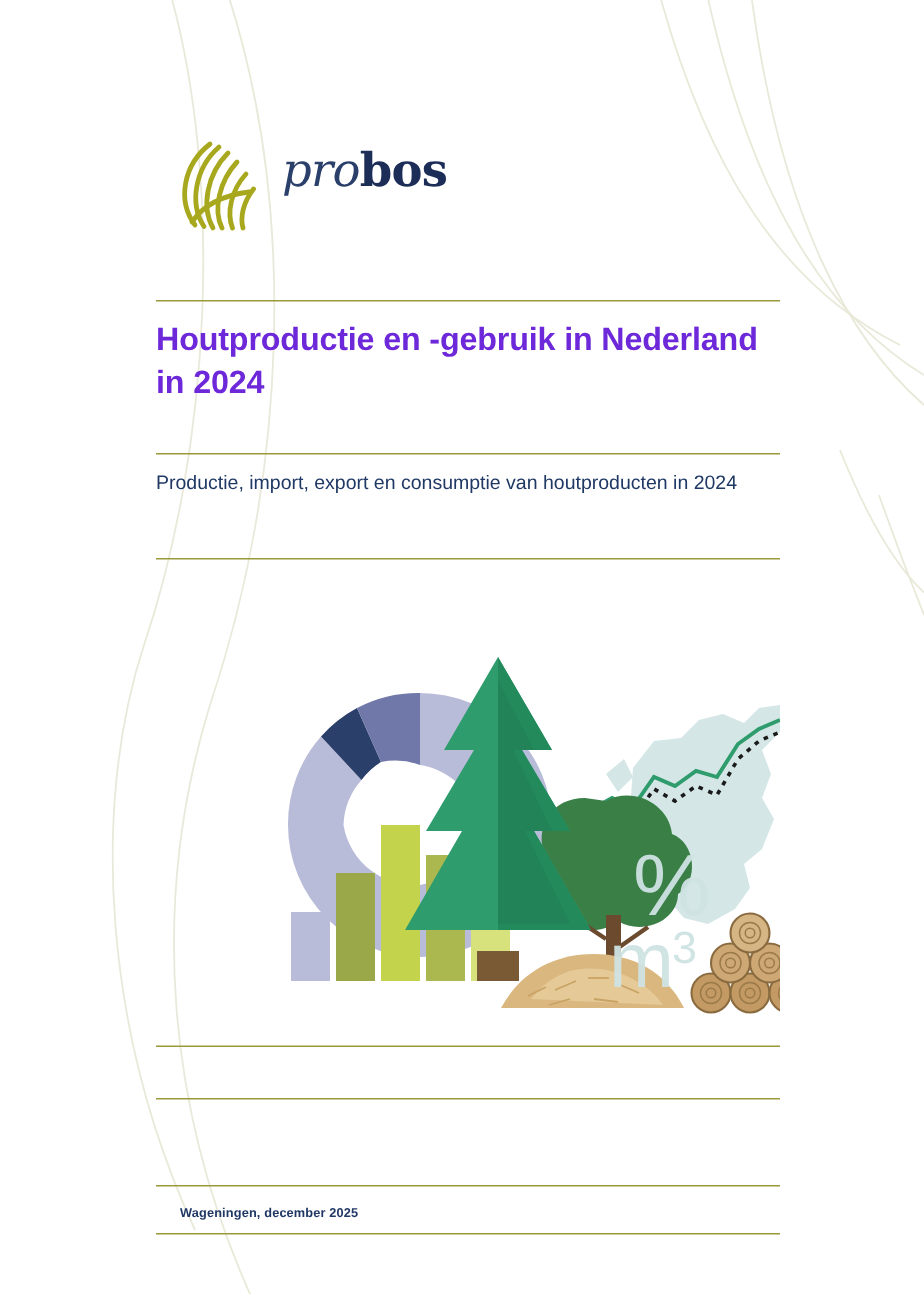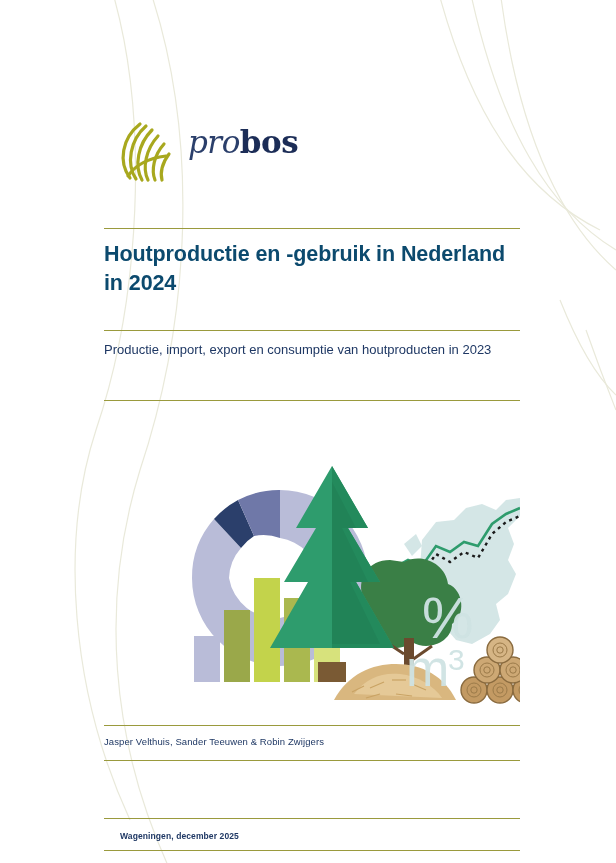--- a/index.html
+++ b/index.html
@@ -25,21 +25,20 @@
     inset: 0;
     pointer-events: none;
   }
 
   .content {
     position: absolute;
     left: 104px;
     top: 0;
     width: 416px;
     height: 621px;
-    margin-top: 28px;
   }
 
   
   .logo-block {
     position: absolute;
     left: 0;
     top: 88px;
     width: 300px;
     height: 80px;
   }
@@ -85,21 +84,21 @@
   .rule.r6 { top: 790px; }
   .rule.r7 { top: 822px; }
 
   .title {
     position: absolute;
     left: 0;
     top: 212px;
     width: 416px;
     font-size: 21.5px;
     font-weight: 700;
-    color: #0c4a6e;
+    color: #6d28d9;
     line-height: 1.35;
     letter-spacing: -0.1px;
   }
   .subtitle {
     position: absolute;
     left: 0;
     top: 313px;
     width: 416px;
     font-size: 13px;
     color: #1f3864;
@@ -165,21 +164,21 @@
       </svg>
       <div class="logo-word"><span class="pro">pro</span><span class="bos">bos</span></div>
     </div>
 
     <div class="rule r1"></div>
 
     <div class="title">Houtproductie en -gebruik in Nederland in 2024</div>
 
     <div class="rule r2"></div>
 
-    <div class="subtitle">Productie, import, export en consumptie van houtproducten in 2023</div>
+    <div class="subtitle">Productie, import, export en consumptie van houtproducten in 2024</div>
 
     <div class="rule r3"></div>
 
     <svg class="cover-art" viewBox="0 0 416 260">
 
       <g>
         <path d="M88,130 A88,88 0 0 1 110,71 L137,100 A48,48 0 0 0 125,130 Z" fill="#b9bcd8"></path>
         <path d="M110,71 A88,88 0 0 1 134,52 L150,88 A48,48 0 0 0 137,100 Z" fill="#2b3f6b"></path>
         <path d="M134,52 A88,88 0 0 1 176,42 L176,90 A48,48 0 0 0 150,88 Z" fill="#6f78a8"></path>
         <path d="M176,42 A88,88 0 0 1 264,130 L216,130 A48,48 0 0 0 176,90 Z" fill="#b9bcd8"></path>
@@ -260,21 +259,20 @@
         <text x="318" y="190" font-family="'Liberation Sans', sans-serif" font-size="58" fill="#cfe3e3" opacity="0.95">%</text>
       </g>
       <g>
         <text x="302" y="238" font-family="'Liberation Sans', sans-serif" font-size="52" fill="#cfe3e3" opacity="0.95">m</text>
         <text x="344" y="222" font-family="'Liberation Sans', sans-serif" font-size="30" fill="#cfe3e3" opacity="0.95">3</text>
       </g>
     </svg>
 
     <div class="rule r4"></div>
 
-    <div class="authors">Jasper Velthuis, Sander Teeuwen &amp; Robin Zwijgers</div>
 
     <div class="rule r5"></div>
 
     <div class="rule r6"></div>
 
     <div class="place-date">Wageningen, december 2025</div>
 
     <div class="rule r7"></div>
 
   </div>

